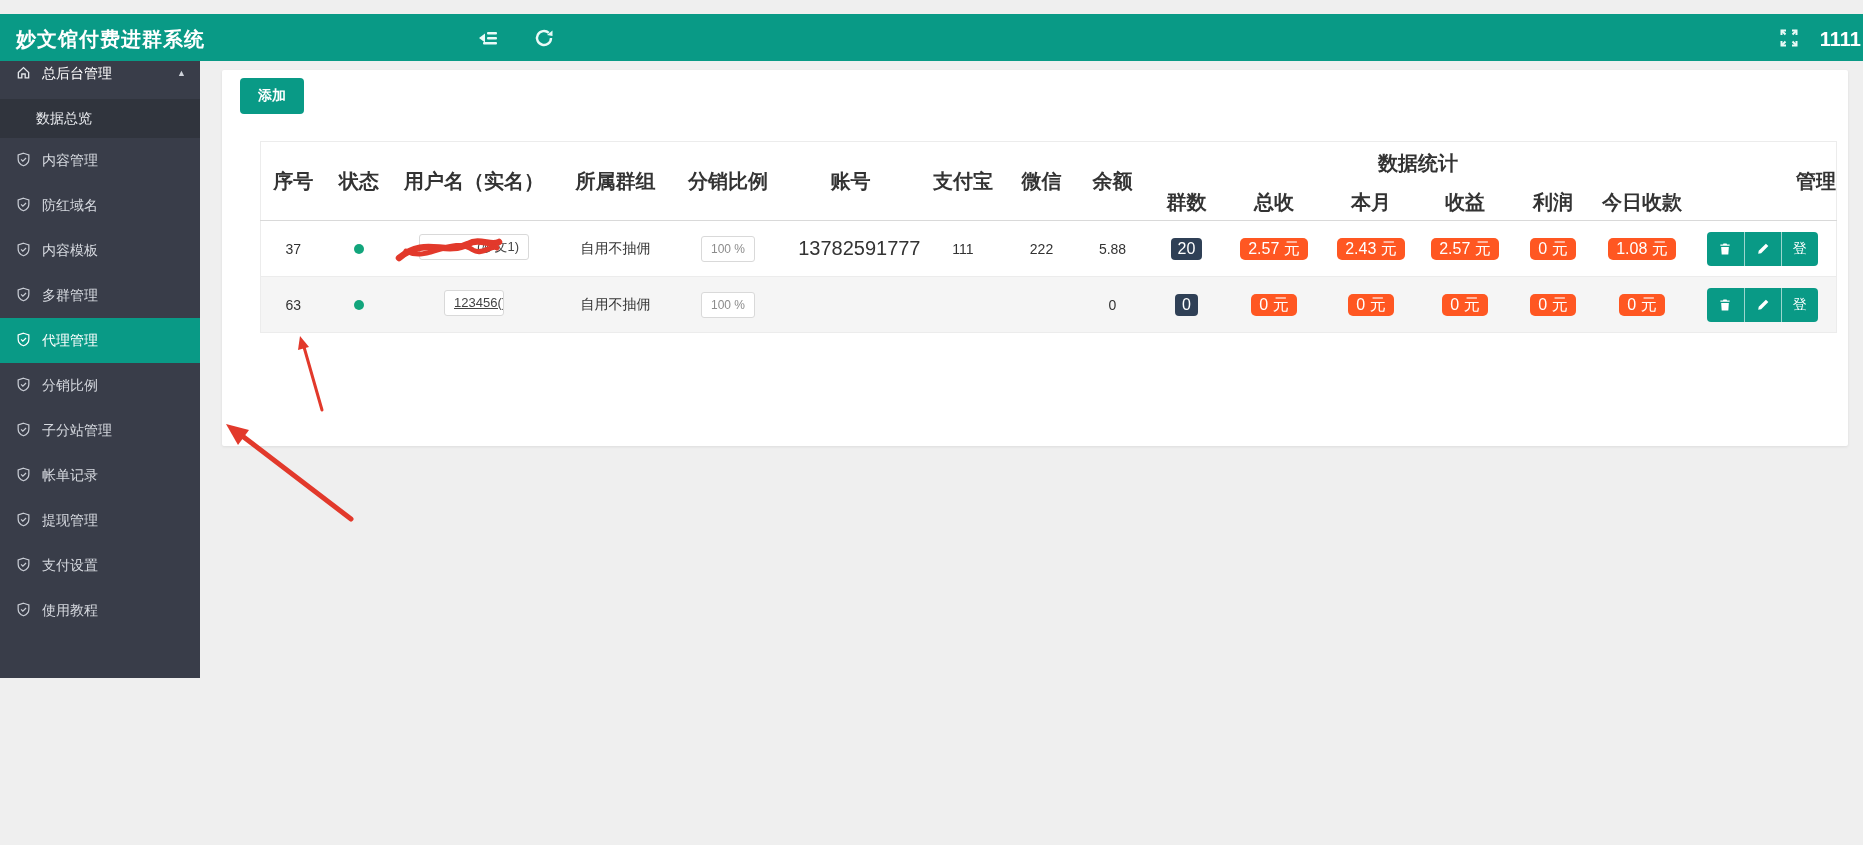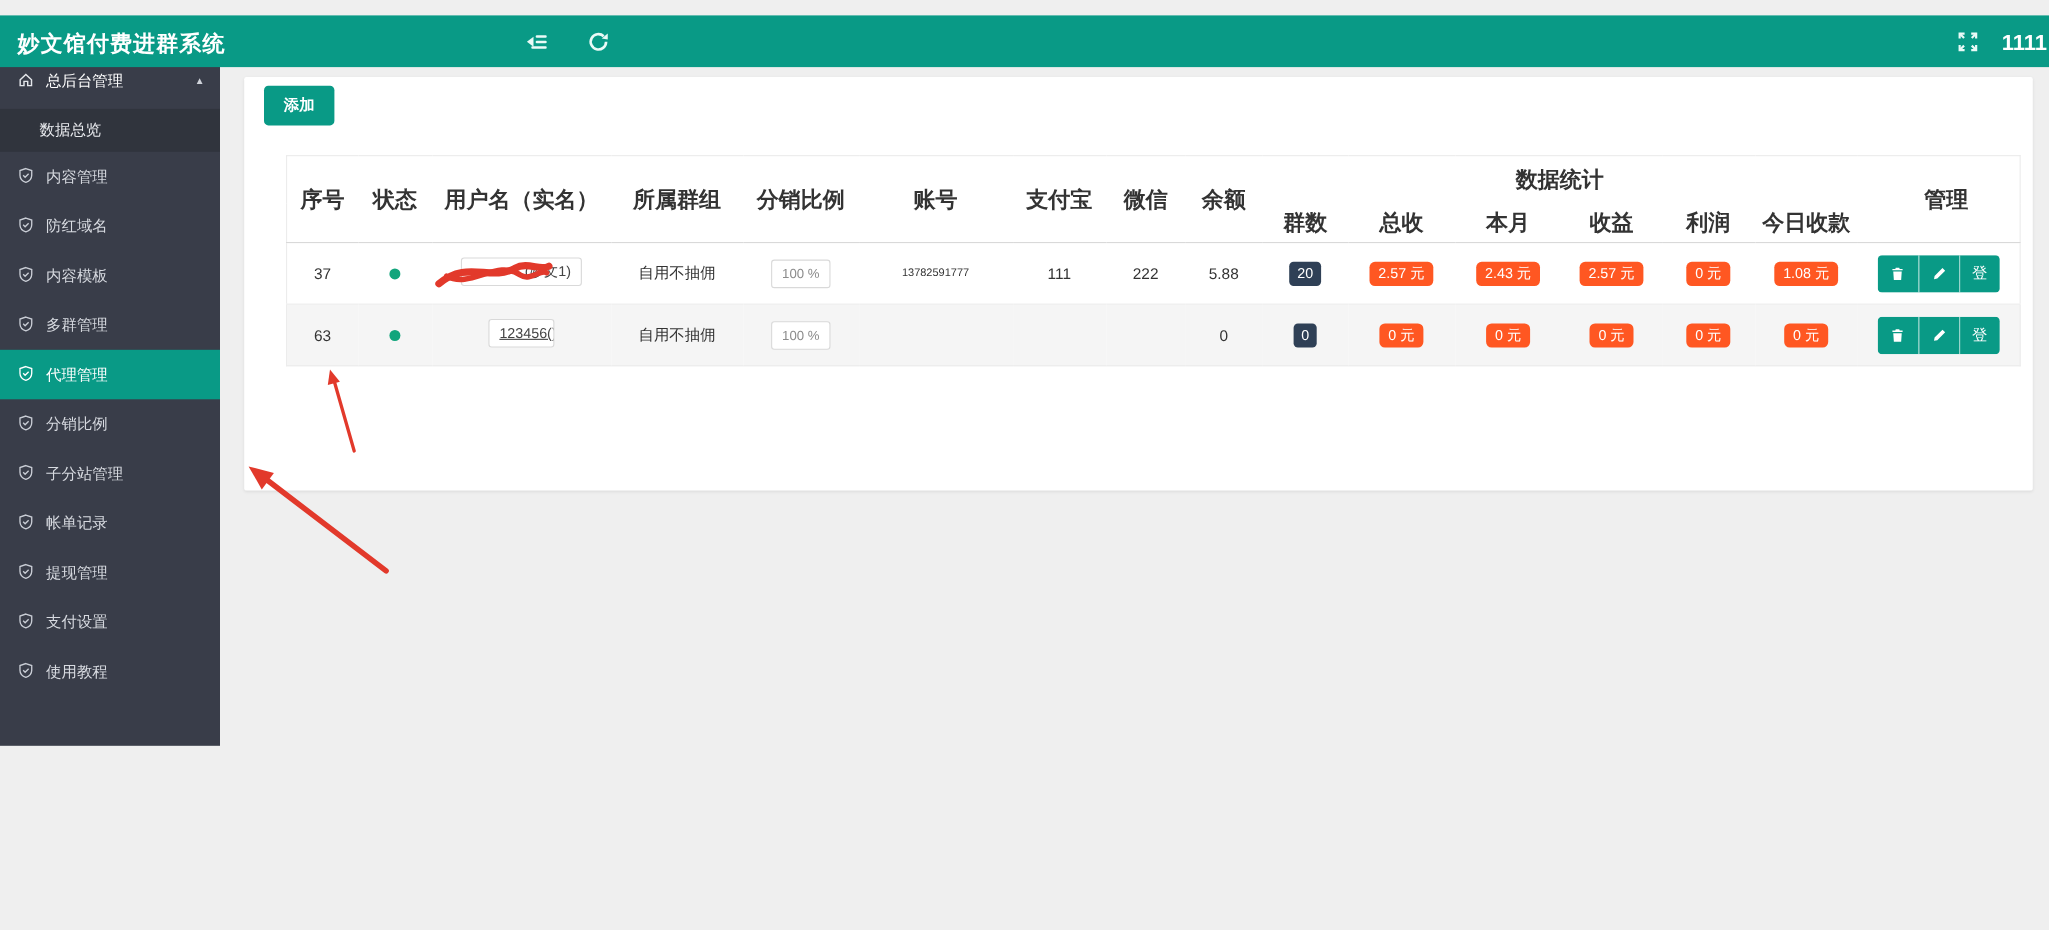--- a/index.html
+++ b/index.html
@@ -43,30 +43,30 @@
   .tbl-wrap { position:absolute; left:38px; top:71px; width:1578px; }
   table { width:1576px; border-collapse:collapse; table-layout:fixed; border:1px solid #ececec; }
   thead { border-bottom:1px solid #d9d9d9; }
   th { font-size:20px; font-weight:bold; color:#333; text-align:center; }
   tr.h1 { height:43px; }
   tr.h2 { height:36px; }
   tbody tr { height:56px; }
   tbody tr.alt { background:#f5f5f5; }
   tbody tr + tr { border-top:1px solid #ececec;padding-left:11px; }
   td { font-size:14px; color:#333; text-align:center; vertical-align:middle; }
-  th.manage-th { text-align:center; padding-left:14px; }
-  td.cell-account { font-size:10px; }
+  th.manage-th { text-align:right; padding-left:14px; }
+  td.cell-account { font-size:20px;text-align:right; }
   .dot { display:inline-block; width:10px; height:10px; border-radius:50%; background:var(--green_dot,#12a57c); }
   .inline-box { display:inline-block; height:26px; line-height:24px; border:1px solid #d9d9d9;
     border-radius:3px; background:#fff; font-size:12px; color:#777; padding:0 9px; cursor:text; }
   .name-box { width:110px; text-align:right; color:#444; font-size:13px; overflow:hidden; white-space:nowrap; }
   tr.alt .name-box { width:60px; text-align:right;text-decoration:underline; }
   .ratio-box { min-width:48px; text-align:center; color:#8c8c8c; }
   .badge { display:inline-block; min-width:18px; padding:3px 7px; border-radius:4px;
-    font-size:13px; color:#fff; line-height:16px; }
+    font-size:16px; color:#fff; line-height:16px; }
   .badge.navy { background:var(--navy,#2f4056); }
   .badge.orange { background:var(--orange,#ff5722); border-radius:5px; padding:3px 8px; }
   .btn-group { display:inline-flex; border-radius:4px; overflow:hidden; }
   .op-btn { width:37px; height:34px; background:var(--accent,#099a86); border:none; color:#fff;
     cursor:pointer; display:flex; align-items:center; justify-content:center; font-size:14px; font-family:inherit; }
   .op-btn + .op-btn { border-left:1px solid rgba(255,255,255,.6); }
   .op-btn svg { width:14px; height:14px; }
 
   
   .anno { position:absolute; left:0; top:0; width:1863px; height:845px; z-index:20; pointer-events:none; }

